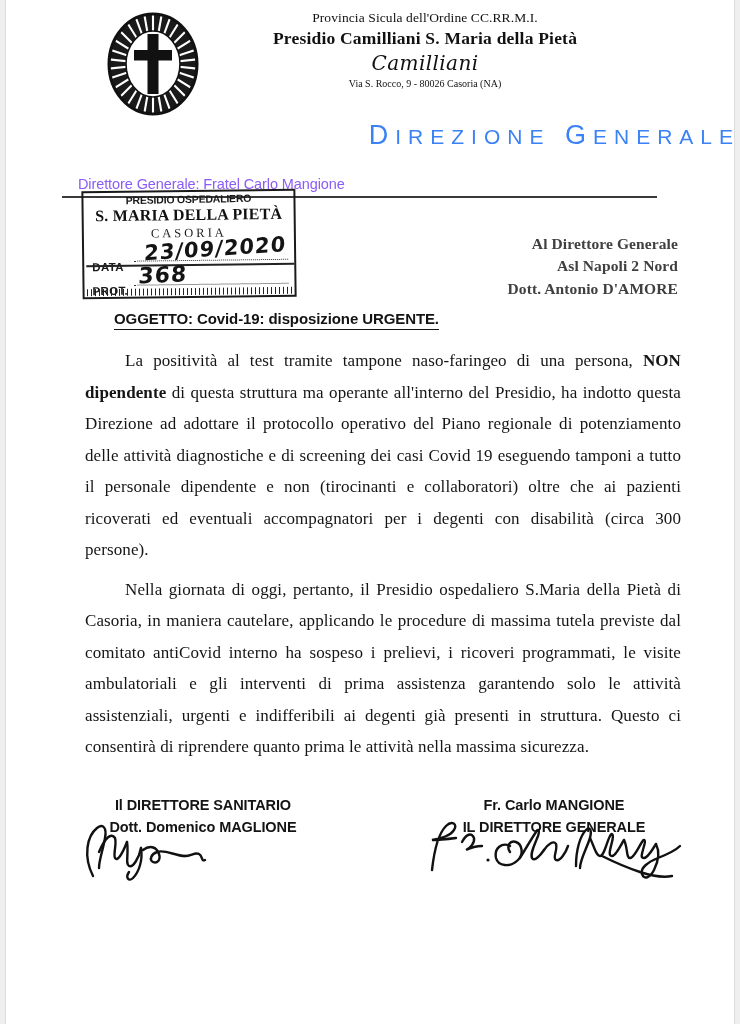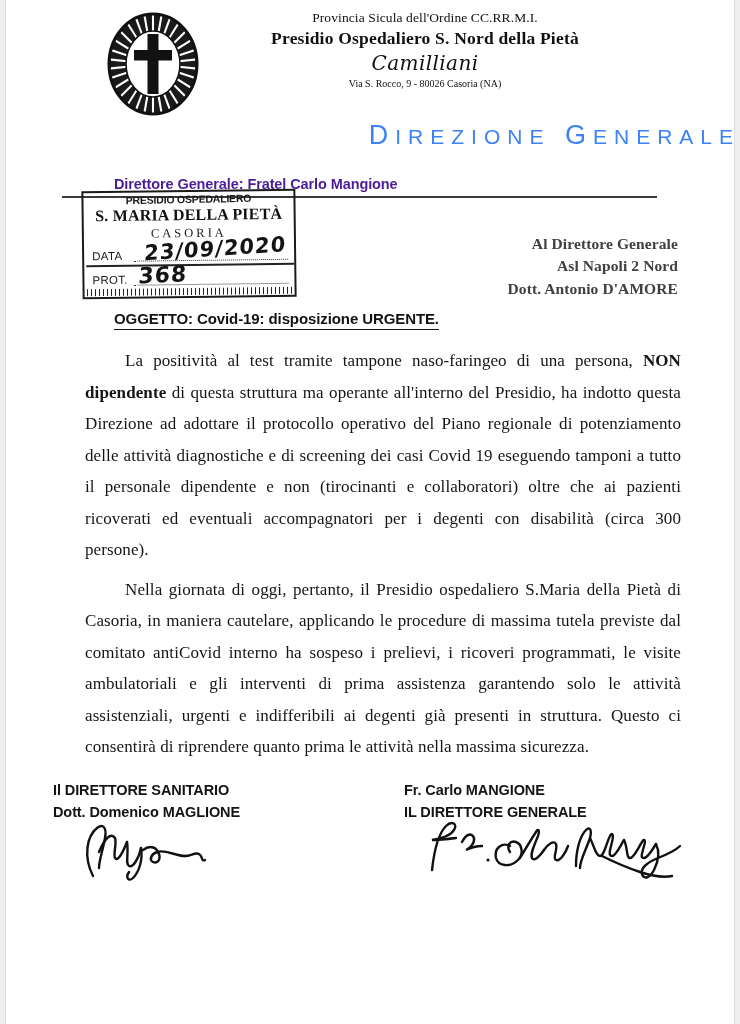--- a/index.html
+++ b/index.html
@@ -104,25 +104,24 @@
   }
   .doc-title .small {
     font-size: 21px;
   }
 
   
   .director-line {
     position: absolute;
     left: 78px; top: 176px;
     font-family: "Liberation Sans", sans-serif;
-    font-weight: bold;
+    font-weight: normal;
     font-size: 14.5px;
     letter-spacing: -0.1px;
-    color: #4c1d95;
-    margin-left: 36px;
+    color: #8b5cf6;
   }
   .hrule {
     position: absolute;
     left: 62px; top: 196px;
     width: 595px;
     height: 1.5px;
     background: #3a3a3a;
   }
 
   
@@ -172,23 +171,23 @@
   }
   .stamp-row {
     position: absolute;
     left: 8px; right: 6px;
     height: 22px;
   }
   .stamp-row.data { top: 52px; }
   .stamp-row.prot { top: 76px; }
   .stamp-label {
     position: absolute;
-    left: 0; top: 5px;
-    font-family: "Liberation Sans", sans-serif;
-    font-weight: normal;
+    left: 0; top: 16px;
+    font-family: "Liberation Sans", sans-serif;
+    font-weight: bold;
     font-size: 11.5px;
     letter-spacing: 0.3px;
     color: #1a1a1a;
   }
   .stamp-dots {
     position: absolute;
     left: 42px; right: 0; top: 16px;
     border-bottom: 1.5px dotted #333;
   }
   .stamp-rule {
@@ -265,26 +264,28 @@
     margin: 0 0 8px 0;
     color: #151515;
     letter-spacing: 0.1px;
   }
   .para b { font-weight: bold; }
 
   
   .sig {
     position: absolute;
     width: 300px;
+    text-align: center;
     font-family: "Liberation Sans", sans-serif;
     font-weight: bold;
     font-size: 14.5px;
     line-height: 1.5;
     color: #141414;
     letter-spacing: -0.1px;
+    margin-top: 15px;
   }
   .sig-left  { left: 53px;  top: 780px; }
   .sig-right { left: 404px; top: 780px; }
   .sig-mark {
     position: absolute;
     width: 300px;
     height: 70px;
   }
   .sig-mark-left  { left: 53px;  top: 812px; }
   .sig-mark-right { left: 404px; top: 812px; }
@@ -343,21 +344,21 @@
           </g>
           <ellipse cx="48" cy="52" rx="27" ry="33" fill="#ffffff"></ellipse>
           <rect x="42.5" y="22" width="11" height="60" fill="#111"></rect>
           <rect x="29" y="38" width="38" height="10.5" fill="#111"></rect>
         </g>
         <ellipse cx="48" cy="52" rx="44" ry="50" fill="none" stroke="#111" stroke-width="3"></ellipse>
         <ellipse cx="48" cy="52" rx="27" ry="33" fill="none" stroke="#111" stroke-width="1.6"></ellipse>
       </svg>
       <div class="head-text">
         <div class="hl1">Provincia Sicula dell'Ordine CC.RR.M.I.</div>
-        <div class="hl2">Presidio Ospedaliero S. Nord della Pietà</div>
+        <div class="hl2">Presidio Camilliani S. Maria della Pietà</div>
         <div class="hl3">Camilliani</div>
         <div class="hl4">Via S. Rocco, 9 - 80026 Casoria (NA)</div>
       </div>
     </div>
 
     <div class="doc-title">
       <span>D</span><span class="small">IREZIONE</span>&nbsp;<span>G</span><span class="small">ENERALE</span>
     </div>
 
     <div class="director-line">Direttore Generale: Fratel Carlo Mangione</div>

